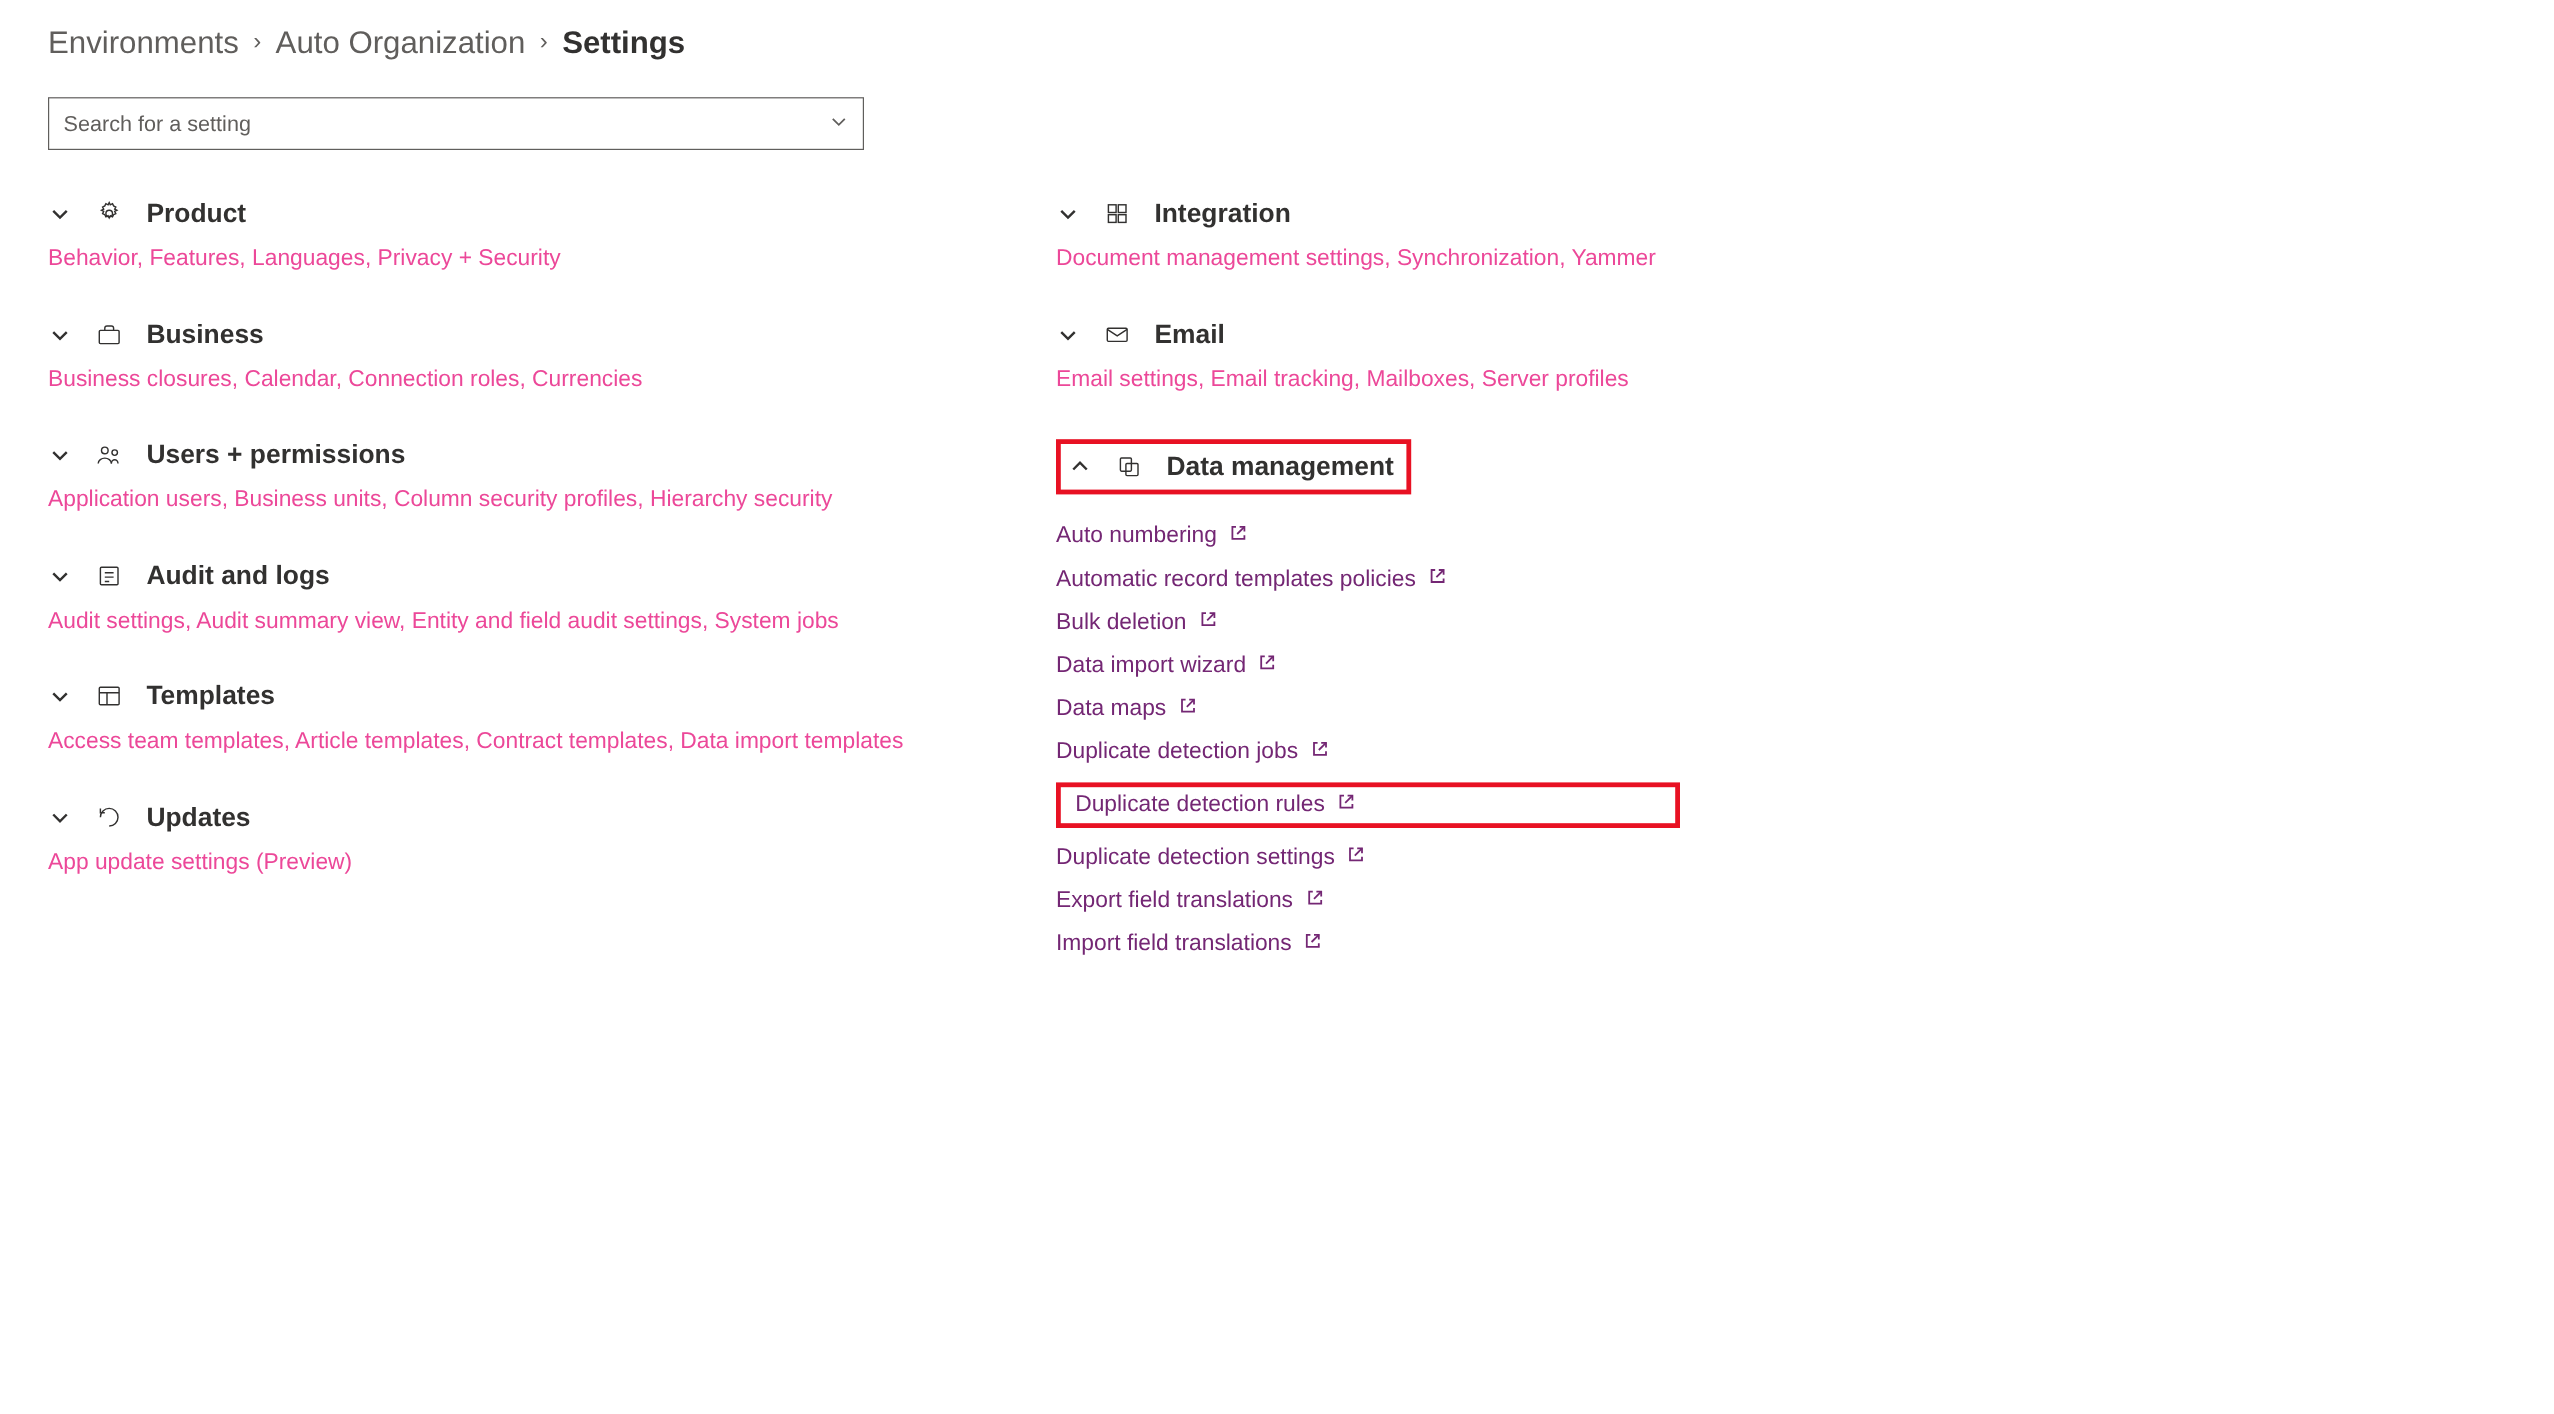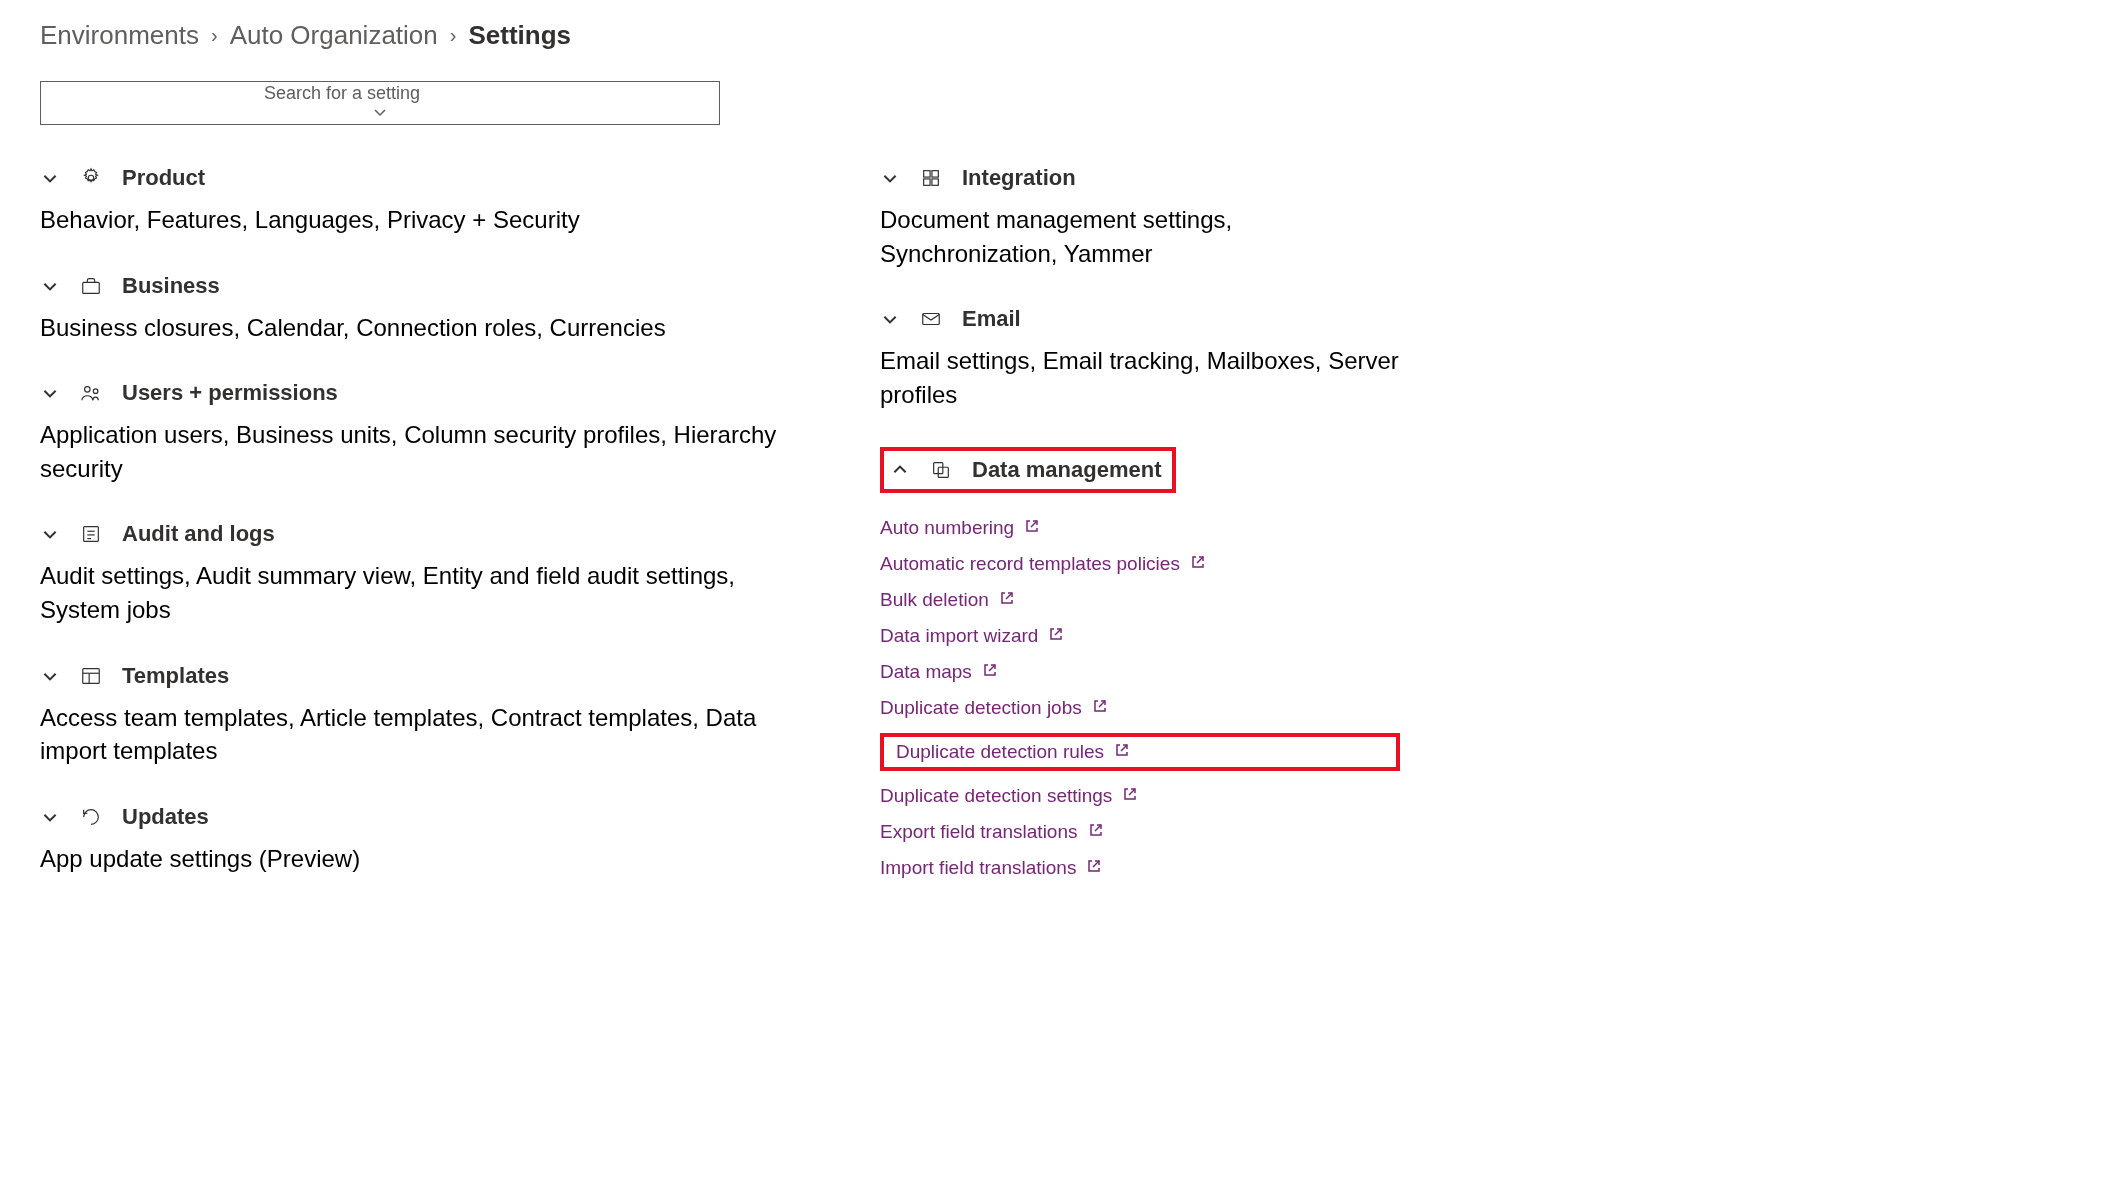--- a/index.html
+++ b/index.html
@@ -21,21 +21,20 @@
   .breadcrumb-sep { color: #605e5c; font-size: 20px; }
   .breadcrumb-current { font-weight: 600; color: #323130; }
   .search-box {
     width: 680px;
     border: 1px solid #605e5c;
     height: 44px;
     display: flex;
     align-items: center;
     padding: 0 12px;
     margin-bottom: 40px;
-    flex-direction: column;
   }
   .search-input {
     flex: 1;
     border: none;
     outline: none;
     font-size: 18px;
     color: #605e5c;
     background: transparent;
   }
   .search-input::placeholder { color: #605e5c; }
@@ -53,22 +52,22 @@
     gap: 20px;
     margin-bottom: 12px;
     cursor: pointer;
   }
   .section-title {
     font-size: 22px;
     font-weight: 600;
     color: #323130;
   }
   .section-desc {
-    font-size: 24px;
-    color: #000000;
+    font-size: 19px;
+    color: #ec4899;
     line-height: 1.4;
   }
   .chevron-icon, .chevron-up-icon {
     width: 20px; height: 20px;
     display: inline-flex; align-items: center; justify-content: center;
   }
   .chevron-icon svg, .chevron-up-icon svg { width: 18px; height: 18px; stroke: #323130; stroke-width: 1.8; fill: none; }
   .cat-icon {
     width: 22px; height: 22px;
     display: inline-flex; align-items: center; justify-content: center;

